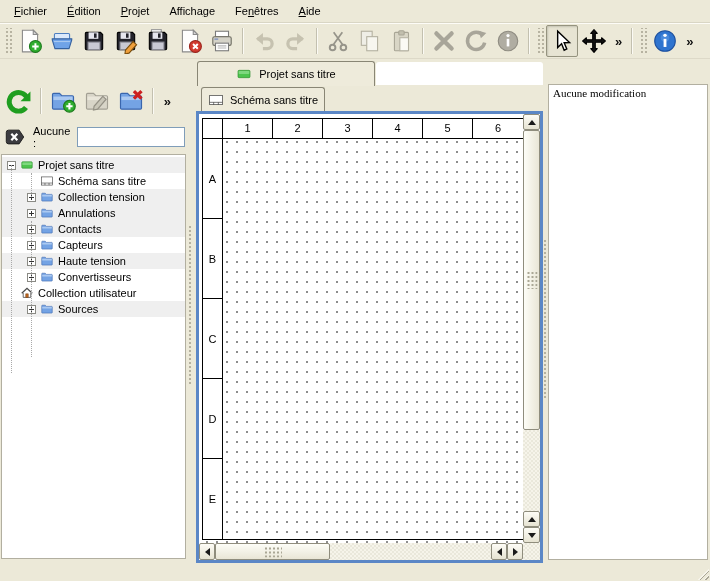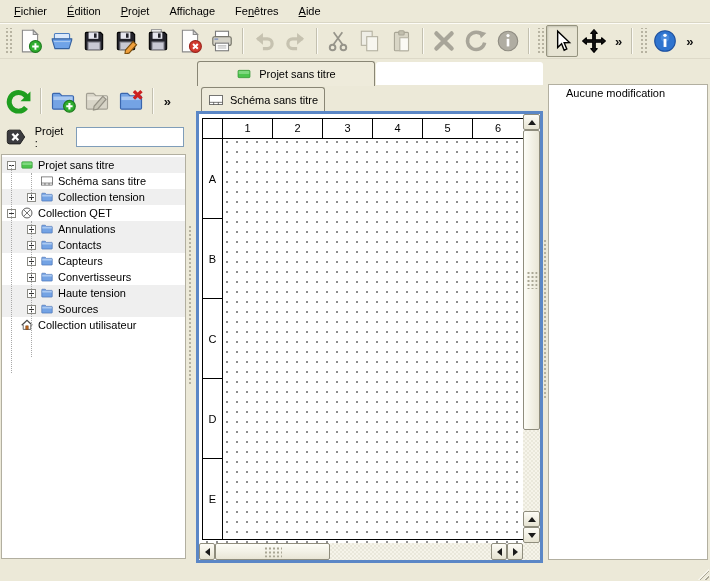--- a/index.html
+++ b/index.html
@@ -84,21 +84,21 @@
   .sthumb .grip{position:absolute;left:50%;top:50%;transform:translate(-50%,-50%);width:11px;height:18px;background-image:radial-gradient(circle,#aaa795 1px,rgba(0,0,0,0) 1.3px);background-size:4px 4px;}
   .hscroll .sthumb .grip{width:18px;height:11px;}
   .strack{flex:1;}
   .tri-up{width:0;height:0;border-left:4px solid transparent;border-right:4px solid transparent;border-bottom:5px solid #1a1a1a;}
   .tri-down{width:0;height:0;border-left:4px solid transparent;border-right:4px solid transparent;border-top:5px solid #1a1a1a;}
   .tri-left{width:0;height:0;border-top:4px solid transparent;border-bottom:4px solid transparent;border-right:5px solid #1a1a1a;}
   .tri-right{width:0;height:0;border-top:4px solid transparent;border-bottom:4px solid transparent;border-left:5px solid #1a1a1a;}
 
   
   .undo-list{position:absolute;left:0;top:25px;width:160px;height:476px;background:#fff;border:1px solid #b2afa0;}
-  .undo-item{padding:2px 17px;}
+  .undo-item{padding:2px 4px;font-family:Liberation Serif, serif;}
 
   .sizegrip{position:absolute;right:1px;bottom:1px;width:13px;height:13px;background:repeating-linear-gradient(-45deg,rgba(0,0,0,0) 0 2px,#a9a695 2px 3px,#f6f4ea 3px 4px);clip-path:polygon(100% 0,100% 100%,0 100%);}
 </style>
 </head>
 <body>
 
 <div class="menubar">
     <div class="menu-item"><u>F</u>ichier</div>
     <div class="menu-item"><u>É</u>dition</div>
     <div class="menu-item"><u>P</u>rojet</div>
@@ -330,21 +330,21 @@
       </div>
     <div class="filter-row">
       <div class="filter-clear">
           <span class="icon">
             <svg width="22" height="22" viewBox="0 0 24 24">
               <path d="M5 4.5 H16.5 L21.5 12 L16.5 19.5 H5 A2.5 2.5 0 0 1 2.5 17 V7 A2.5 2.5 0 0 1 5 4.5 Z" fill="#3c3c40" stroke="#191919"></path>
               <path d="M8 8.5 L14.5 15.5 M14.5 8.5 L8 15.5" stroke="#fff" stroke-width="2.4" fill="none"></path>
             </svg>
           </span>
         </div>
-      <span>Projet :</span>
+      <span>Aucune :</span>
       <input class="filter-input" type="text" value="" style="">
     </div>
     <div class="tree">
       <div class="tree-inner">
           <div class="tree-row stripe">
             <div class="spacer" style="width: 5px;"></div>
             <div class="exp">
               <span class="icon">
                 <svg width="9" height="9" viewBox="0 0 9 9">
                   <rect x="0.5" y="0.5" width="8" height="8" fill="#fff" stroke="#8a8a84"></rect>
@@ -388,40 +388,20 @@
             <div class="t-ico">
               <span class="icon">
                 <svg width="14" height="14" viewBox="0 0 24 24">
                   <path d="M3 8 V6.5 A1 1 0 0 1 4 5.5 H9 L11 7.5 H20 A1 1 0 0 1 21 8.5 V18 A1 1 0 0 1 20 19 H4 A1 1 0 0 1 3 18 Z" fill="#74a3e4" stroke="#3a66ad"></path>
                   <path d="M3.8 8.2 h16.4 v3 H3.8 Z" fill="#abc9f1"></path>
                 </svg>
               </span>
             </div>
             <div>Collection tension</div>
           </div>
-          <div class="tree-row">
-            <div class="spacer" style="width: 5px;"></div>
-            <div class="exp">
-              <span class="icon">
-                <svg width="9" height="9" viewBox="0 0 9 9">
-                  <rect x="0.5" y="0.5" width="8" height="8" fill="#fff" stroke="#8a8a84"></rect>
-                  <path d="M2 4.5 H7" stroke="#333" fill="none"></path>
-                </svg>
-              </span>
-            </div>
-            <div class="t-ico">
-              <span class="icon">
-                <svg width="14" height="14" viewBox="0 0 24 24">
-                  <circle cx="12" cy="12" r="8.5" fill="#fdfdfd" stroke="#555" stroke-width="1.6"></circle>
-                  <path d="M6.5 6.5 L17.5 17.5 M17.5 6.5 L6.5 17.5" stroke="#555" stroke-width="1.4" fill="none"></path>
-                </svg>
-              </span>
-            </div>
-            <div>Collection QET</div>
-          </div>
           <div class="tree-row stripe">
             <div class="spacer" style="width: 25px;"></div>
             <div class="exp">
               <span class="icon">
                 <svg width="9" height="9" viewBox="0 0 9 9">
                   <rect x="0.5" y="0.5" width="8" height="8" fill="#fff" stroke="#8a8a84"></rect>
                   <path d="M2 4.5 H7 M4.5 2 V7" stroke="#333" fill="none"></path>
                 </svg>
               </span>
             </div>
@@ -468,93 +448,93 @@
             <div class="t-ico">
               <span class="icon">
                 <svg width="14" height="14" viewBox="0 0 24 24">
                   <path d="M3 8 V6.5 A1 1 0 0 1 4 5.5 H9 L11 7.5 H20 A1 1 0 0 1 21 8.5 V18 A1 1 0 0 1 20 19 H4 A1 1 0 0 1 3 18 Z" fill="#74a3e4" stroke="#3a66ad"></path>
                   <path d="M3.8 8.2 h16.4 v3 H3.8 Z" fill="#abc9f1"></path>
                 </svg>
               </span>
             </div>
             <div>Capteurs</div>
           </div>
-          <div class="tree-row">
+          <div class="tree-row stripe">
             <div class="spacer" style="width: 25px;"></div>
             <div class="exp">
               <span class="icon">
                 <svg width="9" height="9" viewBox="0 0 9 9">
                   <rect x="0.5" y="0.5" width="8" height="8" fill="#fff" stroke="#8a8a84"></rect>
                   <path d="M2 4.5 H7 M4.5 2 V7" stroke="#333" fill="none"></path>
                 </svg>
               </span>
             </div>
             <div class="t-ico">
               <span class="icon">
                 <svg width="14" height="14" viewBox="0 0 24 24">
                   <path d="M3 8 V6.5 A1 1 0 0 1 4 5.5 H9 L11 7.5 H20 A1 1 0 0 1 21 8.5 V18 A1 1 0 0 1 20 19 H4 A1 1 0 0 1 3 18 Z" fill="#74a3e4" stroke="#3a66ad"></path>
                   <path d="M3.8 8.2 h16.4 v3 H3.8 Z" fill="#abc9f1"></path>
                 </svg>
               </span>
             </div>
-            <div>Convertisseurs</div>
-          </div>
-          <div class="tree-row stripe">
+            <div>Haute tension</div>
+          </div>
+          <div class="tree-row">
             <div class="spacer" style="width: 25px;"></div>
             <div class="exp">
               <span class="icon">
                 <svg width="9" height="9" viewBox="0 0 9 9">
                   <rect x="0.5" y="0.5" width="8" height="8" fill="#fff" stroke="#8a8a84"></rect>
                   <path d="M2 4.5 H7 M4.5 2 V7" stroke="#333" fill="none"></path>
                 </svg>
               </span>
             </div>
             <div class="t-ico">
               <span class="icon">
                 <svg width="14" height="14" viewBox="0 0 24 24">
                   <path d="M3 8 V6.5 A1 1 0 0 1 4 5.5 H9 L11 7.5 H20 A1 1 0 0 1 21 8.5 V18 A1 1 0 0 1 20 19 H4 A1 1 0 0 1 3 18 Z" fill="#74a3e4" stroke="#3a66ad"></path>
                   <path d="M3.8 8.2 h16.4 v3 H3.8 Z" fill="#abc9f1"></path>
                 </svg>
               </span>
             </div>
-            <div>Haute tension</div>
-          </div>
-          <div class="tree-row stripe">
-            <div class="spacer" style="width: 25px;"></div>
-            <div class="exp">
-              <span class="icon">
-                <svg width="9" height="9" viewBox="0 0 9 9">
-                  <rect x="0.5" y="0.5" width="8" height="8" fill="#fff" stroke="#8a8a84"></rect>
-                  <path d="M2 4.5 H7 M4.5 2 V7" stroke="#333" fill="none"></path>
-                </svg>
-              </span>
-            </div>
-            <div class="t-ico">
-              <span class="icon">
-                <svg width="14" height="14" viewBox="0 0 24 24">
-                  <path d="M3 8 V6.5 A1 1 0 0 1 4 5.5 H9 L11 7.5 H20 A1 1 0 0 1 21 8.5 V18 A1 1 0 0 1 20 19 H4 A1 1 0 0 1 3 18 Z" fill="#74a3e4" stroke="#3a66ad"></path>
-                  <path d="M3.8 8.2 h16.4 v3 H3.8 Z" fill="#abc9f1"></path>
-                </svg>
-              </span>
-            </div>
-            <div>Sources</div>
+            <div>Convertisseurs</div>
           </div>
           <div class="tree-row">
             <div class="spacer" style="width: 5px;"></div>
             <div class="spacer" style="width: 9px;"></div>
             <div class="t-ico">
               <span class="icon">
                 <svg width="14" height="14" viewBox="0 0 24 24">
                   <path d="M3 12.5 L12 4 L21 12.5" fill="none" stroke="#4a4a4a" stroke-width="2.2"></path>
                   <path d="M5.5 11.5 V19.5 H18.5 V11.5" fill="#fff" stroke="#4a4a4a" stroke-width="1.4"></path>
                   <rect x="10" y="13.5" width="4" height="6" fill="#c06820" stroke="#7a3c0a"></rect>
                 </svg>
               </span>
             </div>
             <div>Collection utilisateur</div>
+          </div>
+          <div class="tree-row stripe">
+            <div class="spacer" style="width: 25px;"></div>
+            <div class="exp">
+              <span class="icon">
+                <svg width="9" height="9" viewBox="0 0 9 9">
+                  <rect x="0.5" y="0.5" width="8" height="8" fill="#fff" stroke="#8a8a84"></rect>
+                  <path d="M2 4.5 H7 M4.5 2 V7" stroke="#333" fill="none"></path>
+                </svg>
+              </span>
+            </div>
+            <div class="t-ico">
+              <span class="icon">
+                <svg width="14" height="14" viewBox="0 0 24 24">
+                  <path d="M3 8 V6.5 A1 1 0 0 1 4 5.5 H9 L11 7.5 H20 A1 1 0 0 1 21 8.5 V18 A1 1 0 0 1 20 19 H4 A1 1 0 0 1 3 18 Z" fill="#74a3e4" stroke="#3a66ad"></path>
+                  <path d="M3.8 8.2 h16.4 v3 H3.8 Z" fill="#abc9f1"></path>
+                </svg>
+              </span>
+            </div>
+            <div>Sources</div>
           </div>
         </div>
       <div class="tree-guide" style="left:9px;top:10px;height:208px;"></div>
       <div class="tree-guide" style="left:29px;top:18px;height:24px;"></div>
       <div class="tree-guide" style="left:29px;top:66px;height:136px;"></div>
     </div>
   </div>
 
   <div class="splitter" style="left:186px;width:10px;">
     <div class="splitter-dots" style="top:166px;height:160px;"></div>

